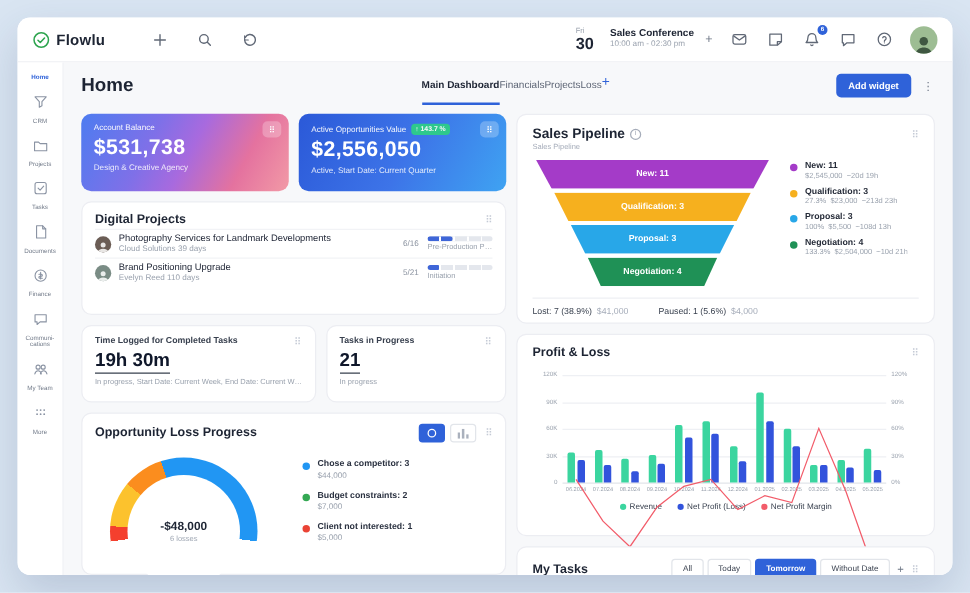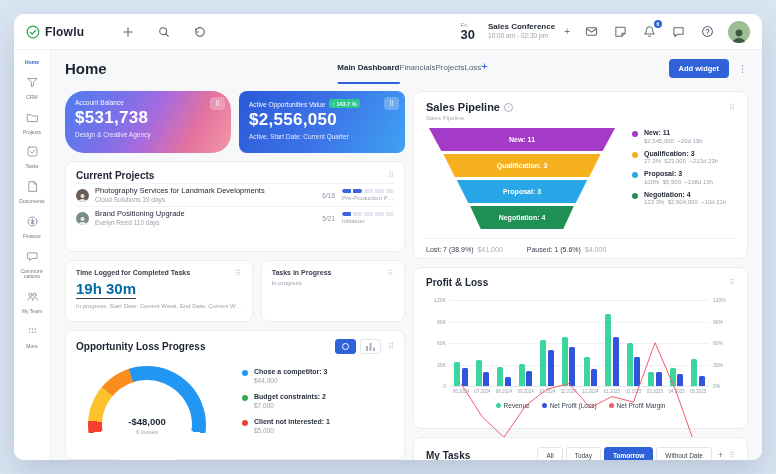--- a/index.html
+++ b/index.html
@@ -48,21 +48,21 @@
   .col-right{flex:1;display:flex;flex-direction:column;gap:8px;min-width:0;}
   .card{background:#fff;border:1px solid #ecedf2;border-radius:8px;}
   .card-head{display:flex;align-items:center;justify-content:space-between;}
   .card-title{font-size:10px;font-weight:700;color:#1d2433;}
   .drag{position:absolute;top:6px;right:6px;width:15px;height:13px;border-radius:4px;background:rgba(255,255,255,.25);
         color:#fff;font-size:7px;display:flex;align-items:center;justify-content:center;cursor:grab;}
   .drag-plain{color:#c4cad5;font-size:8px;cursor:grab;}
   
   .kpi-row{display:flex;gap:8px;}
   .kpi{position:relative;flex:1;height:62px;border-radius:8px;padding:8px 10px;color:#fff;overflow:hidden;}
-  .kpi-1{background:linear-gradient(118deg,#4d7cf0 0%,#7f70e8 34%,#a86ade 52%,#e4729f 76%,#f29aa6 100%);border-radius:19px;}
+  .kpi-1{background:linear-gradient(118deg,#4d7cf0 0%,#7f70e8 34%,#a86ade 52%,#e4729f 76%,#f29aa6 100%);}
   .kpi-2{background:linear-gradient(118deg,#2b59d8 0%,#3d74e8 52%,#3fa3f2 100%);}
   .kpi-label{font-size:6.5px;opacity:.95;}
   .kpi-value{font-size:17px;font-weight:700;margin-top:2px;letter-spacing:.3px;}
   .kpi-cap{font-size:6.5px;opacity:.85;margin-top:3px;}
   .kpi-badge{display:inline-block;background:#2ecd87;color:#fff;font-size:5.5px;font-weight:700;border-radius:3px;padding:1.5px 3px;margin-left:4px;vertical-align:1px;}
   
   .cp{position:relative;height:128px;padding:8px 10px 0;overflow:hidden;}
   .cp-rows{margin-top:2px;}
   .cp-row{display:flex;align-items:center;height:23px;border-top:1px solid #f2f3f6;cursor:pointer;}
   .cp-row.first{border-top:none;}
@@ -73,21 +73,21 @@
   .cp-frac{font-size:6.5px;color:#8b93a0;margin:0 7px 0 6px;}
   .cp-right{width:52px;flex:0 0 52px;}
   .pbar{position:relative;height:4px;border-radius:2px;background:#e4e7ed;overflow:hidden;}
   .pbar i{position:absolute;left:0;top:0;bottom:0;background:#3f66d8;border-radius:2px;}
   .pbar:after{content:"";position:absolute;inset:0;background:repeating-linear-gradient(90deg,transparent 0 9.5px,#fff 9.5px 11px);}
   .cp-stage{font-size:6px;color:#9aa2ae;margin-top:1.5px;white-space:nowrap;overflow:hidden;text-overflow:ellipsis;}
   
   .stat-row{display:flex;gap:8px;}
   .stat{position:relative;flex:1;height:62px;padding:8px 10px;}
   .stat-title{font-size:7px;color:#39414f;font-weight:600;padding-right:20px;}
-  .stat-value{display:inline-block;font-size:15px;font-weight:700;color:#0369a1;margin-top:4px;border-bottom:1.5px solid #39414f;padding-bottom:1px;}
+  .stat-value{display:inline-block;font-size:15px;font-weight:700;color:#0f172a;margin-top:4px;border-bottom:1.5px solid #39414f;padding-bottom:1px;}
   .stat-cap{font-size:6px;color:#9aa2ae;margin-top:4px;white-space:nowrap;overflow:hidden;text-overflow:ellipsis;}
   
   .loss{position:relative;height:130px;padding:8px 10px;}
   .loss-tools{margin-left:auto;display:flex;align-items:center;gap:4px;}
   .tgl{width:21px;height:15px;border-radius:3px;border:1px solid #e2e5ea;background:#fff;display:flex;align-items:center;justify-content:center;cursor:pointer;}
   .tgl.active{background:#2f62d9;border-color:#2f62d9;}
   .tgl-donut{width:7px;height:7px;border:1.6px solid #fff;border-radius:50%;}
   .loss-body{display:flex;margin-top:6px;}
   .gauge-wrap{position:relative;width:150px;height:92px;flex:0 0 150px;}
   .gauge{position:absolute;left:12px;top:6px;width:118px;height:118px;border-radius:50%;}
@@ -318,21 +318,21 @@
               <div class="kpi kpi-2">
                 <div class="kpi-label"><span>Active Opportunities Value</span><span class="kpi-badge">↑ 143.7 %</span></div>
                 <div class="kpi-value">$2,556,050</div>
                 <div class="kpi-cap">Active, Start Date: Current Quarter</div>
                 <span class="drag">⠿</span>
               </div>
             </div>
 
             <div class="card cp">
               <div class="card-head">
-                <span class="card-title">Current Projects</span>
+                <span class="card-title">Digital Projects</span>
                 <span class="drag-plain">⠿</span>
               </div>
               <div class="cp-rows" id="cpRows">
                   <div class="cp-row">
                     <span class="cp-av" style="background: rgb(107, 93, 85);">
                       <svg width="11" height="9" viewBox="0 0 11 9">
                         <circle cx="5.5" cy="3" r="2" fill="rgba(255,255,255,.85)"></circle>
                         <path d="M0.8 9.5c.5-2.6 2.6-3.6 4.7-3.6s4.2 1 4.7 3.6z" fill="rgba(255,255,255,.85)"></path>
                       </svg>
                     </span>
@@ -372,20 +372,21 @@
 
             <div class="stat-row">
               <div class="card stat">
                 <div class="stat-title">Time Logged for Completed Tasks</div>
                 <div><span class="stat-value">19h 30m</span></div>
                 <div class="stat-cap">In progress, Start Date: Current Week, End Date: Current W…</div>
                 <span class="drag drag-plain" style="background:none;">⠿</span>
               </div>
               <div class="card stat">
                 <div class="stat-title">Tasks in Progress</div>
+                <div><span class="stat-value">21</span></div>
                 <div class="stat-cap">In progress</div>
                 <span class="drag drag-plain" style="background:none;">⠿</span>
               </div>
             </div>
 
             <div class="card loss">
               <div class="loss-head card-head">
                 <span class="card-title">Opportunity Loss Progress</span>
                 <span class="loss-tools">
                   <span class="tgl active">

